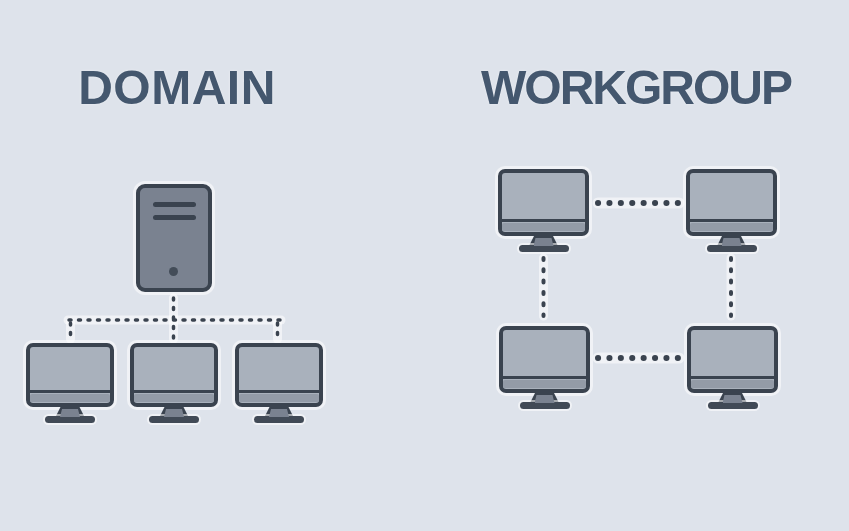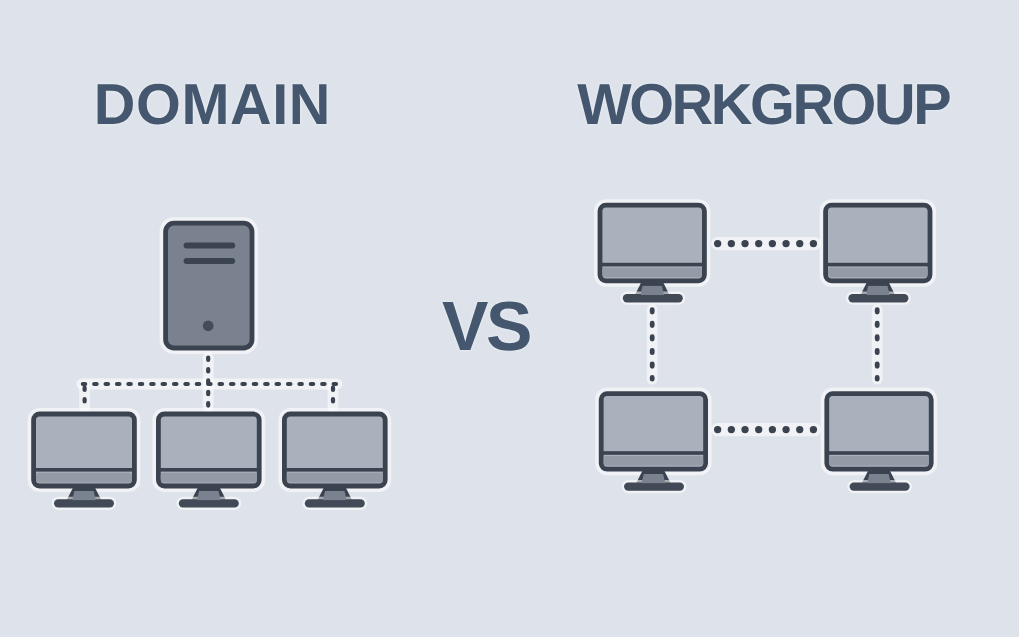--- a/index.html
+++ b/index.html
@@ -65,21 +65,20 @@
   .d-dots{stroke-width:6px;stroke-dasharray:0.1 11.3;}
   .d-rv{stroke-width:4px;stroke-dasharray:2 9.3;}
 </style>
 </head>
 <body>
 
 <div class="stage">
 
   <div class="heading t-domain">DOMAIN</div>
   <div class="heading t-workgroup">WORKGROUP</div>
-  <div class="heading t-vs">VS</div>
 
   <svg class="wires" width="849" height="531" viewBox="0 0 849 531">
 
     <line class="halo-ln hw8" x1="68" y1="320" x2="281" y2="320"></line>
     <line class="halo-ln hw8" x1="173.5" y1="298" x2="173.5" y2="339"></line>
     <line class="halo-ln hw8" x1="70.5" y1="322" x2="70.5" y2="339"></line>
     <line class="halo-ln hw8" x1="277.5" y1="322" x2="277.5" y2="339"></line>
     <line class="halo-ln hw10" x1="598" y1="203" x2="679" y2="203"></line>
     <line class="halo-ln hw10" x1="598" y1="358" x2="679" y2="358"></line>
     <line class="halo-ln hw8" x1="543.5" y1="258" x2="543.5" y2="316"></line>

